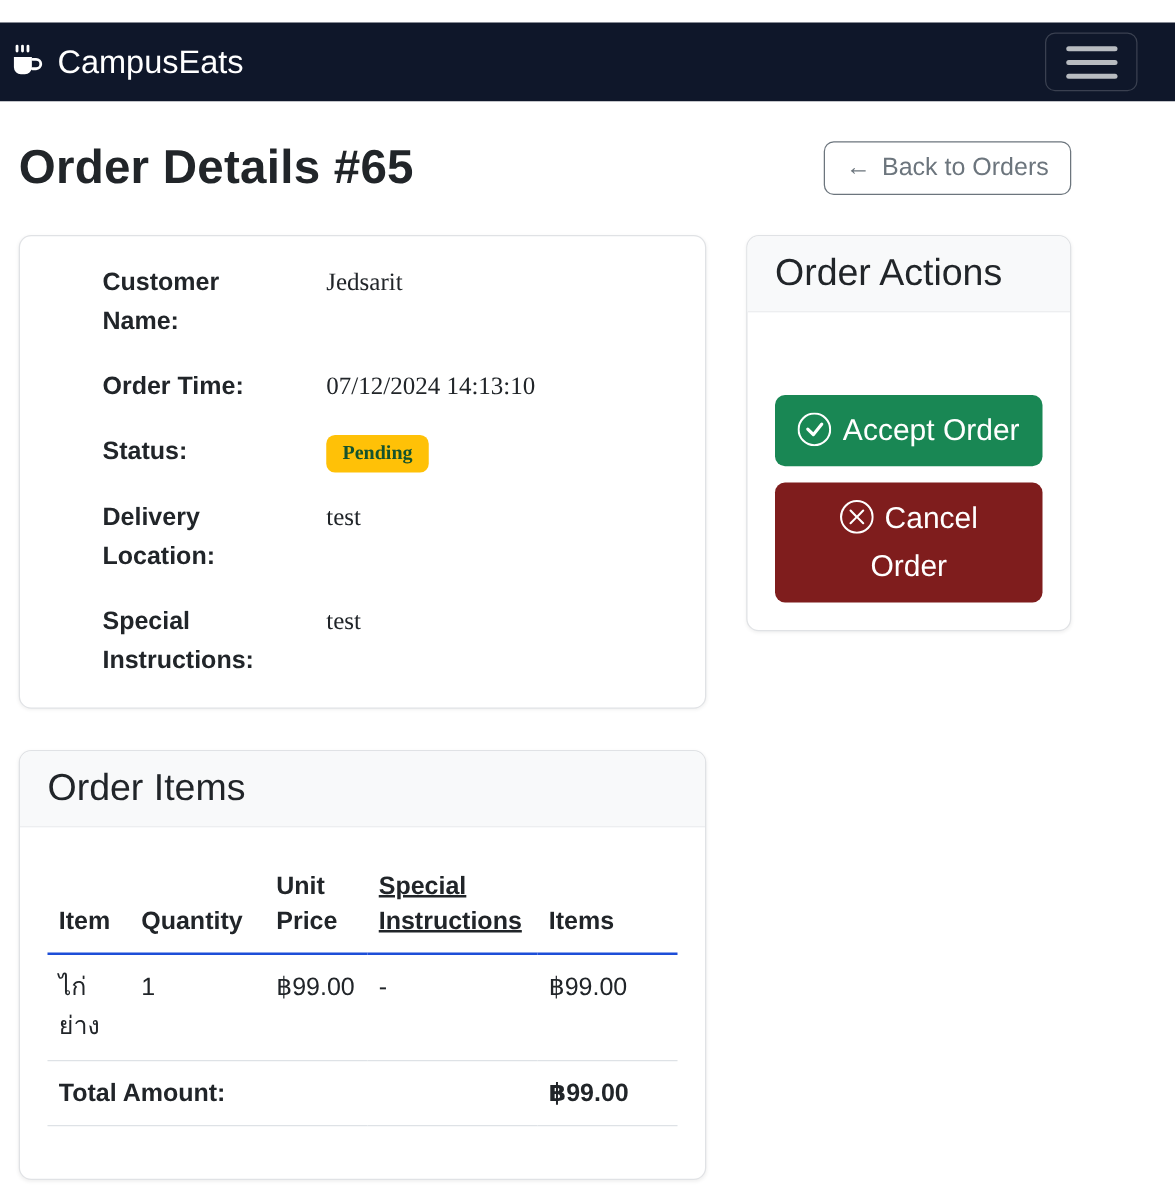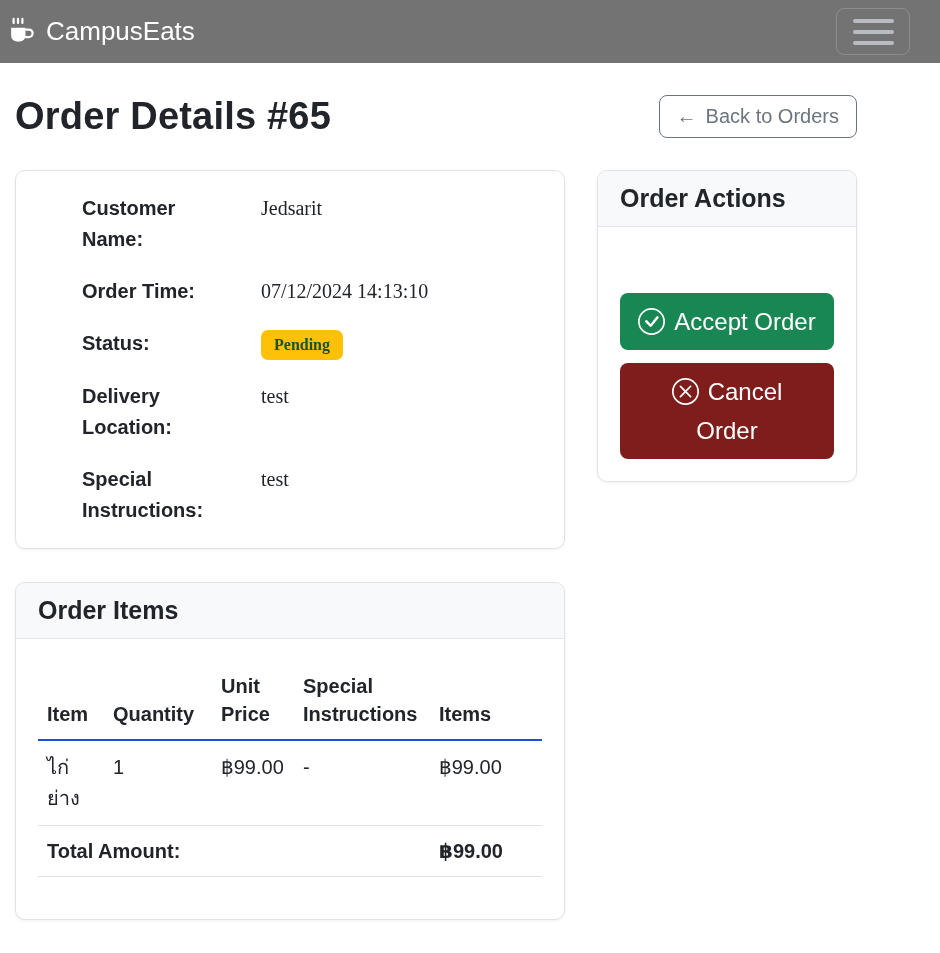--- a/index.html
+++ b/index.html
@@ -5,23 +5,24 @@
   * { margin:0; padding:0; box-sizing:border-box; }
   html,body { width:940px; }
   body {
     font-family:"Liberation Sans","DejaVu Sans",sans-serif;
     background:#ffffff; color:#212529;
     width:940px; height:953px; overflow:hidden;
   }
 
   
   .navbar {
-    height:63px; background:#737373;
+    height:63px; background:#0f172a;
     display:flex; align-items:center;
     padding:0 30px 0 8px;
+    margin-top:18px;
   }
   .brand { display:flex; align-items:center; gap:8px; color:#fff; font-size:26px; font-weight:500; cursor:pointer; }
   .brand svg { display:block; }
   .toggler {
     margin-left:auto; width:74px; height:47px;
     background:transparent; border:1px solid rgba(255,255,255,0.18);
     border-radius:8px; cursor:pointer;
     display:flex; flex-direction:column; justify-content:center; align-items:center; gap:7px;
   }
   .toggler .bar { width:41px; height:4px; background:#b8bcc1; border-radius:2px; }
@@ -40,21 +41,21 @@
   .col-right { width:260px; flex:none; }
 
   
   .card {
     background:#fff; border:1px solid #e0e2e5; border-radius:10px;
     box-shadow:0 1px 3px rgba(0,0,0,0.06);
   }
   .card-header {
     background:#f8f9fa; border-bottom:1px solid #e4e6e9;
     border-radius:9px 9px 0 0;
-    padding:13px 22px; font-size:25px; font-weight:700;
+    padding:13px 22px; font-size:30px; font-weight:400;
   }
   .card-body { padding:22px; }
 
   
   .detail-row { display:flex; margin-bottom:21px;margin-left:44px; }
   .detail-row:last-child { margin-bottom:0; }
   .detail-label { width:179px; flex:none; padding-right:24px; font-weight:700; font-size:20px; line-height:31px; }
   .detail-value { flex:1; font-size:20px; line-height:31px; color:#212529;font-family:Liberation Serif, serif; }
   .badge-warning {
     display:inline-block; background:#ffc107; color:#14532d;
@@ -73,21 +74,21 @@
   .action-btn svg { vertical-align:-5px; margin-right:9px; }
   .btn-accept { background:#198754;margin-top:44px; }
   .btn-cancel { background:#7f1d1d; }
 
   
   .items-table { width:100%; border-collapse:collapse; font-size:20px; margin-bottom:20px; }
   .items-table th, .items-table td { text-align:left; padding:11px 9px; vertical-align:bottom; }
   .items-table thead th { border-bottom:2px solid #1d4ed8; line-height:28px; font-weight:700; }
   .items-table tbody td { border-bottom:1px solid #dee2e6; vertical-align:top; line-height:31px; }
   .items-table tfoot td { border-bottom:1px solid #dee2e6; font-weight:700; padding:13px 9px; }
-  .col-item { width:66px; } .col-qty { width:108px; } .col-unit { width:82px; } .col-special { width:136px; }
+  .col-item { width:66px; } .col-qty { width:108px; } .col-unit { width:82px; } .col-special { width:136px;text-decoration:underline; }
   .text-end { text-align:right; }
   .item-name { overflow-wrap:anywhere; word-break:break-word; }
 </style>
 </head>
 <body>
 
 <nav class="navbar">
   <div class="brand">
     <span>
       <svg width="30" height="30" viewBox="0 0 24 24" fill="none" stroke="#ffffff" stroke-width="1.8" stroke-linecap="round" stroke-linejoin="round">

